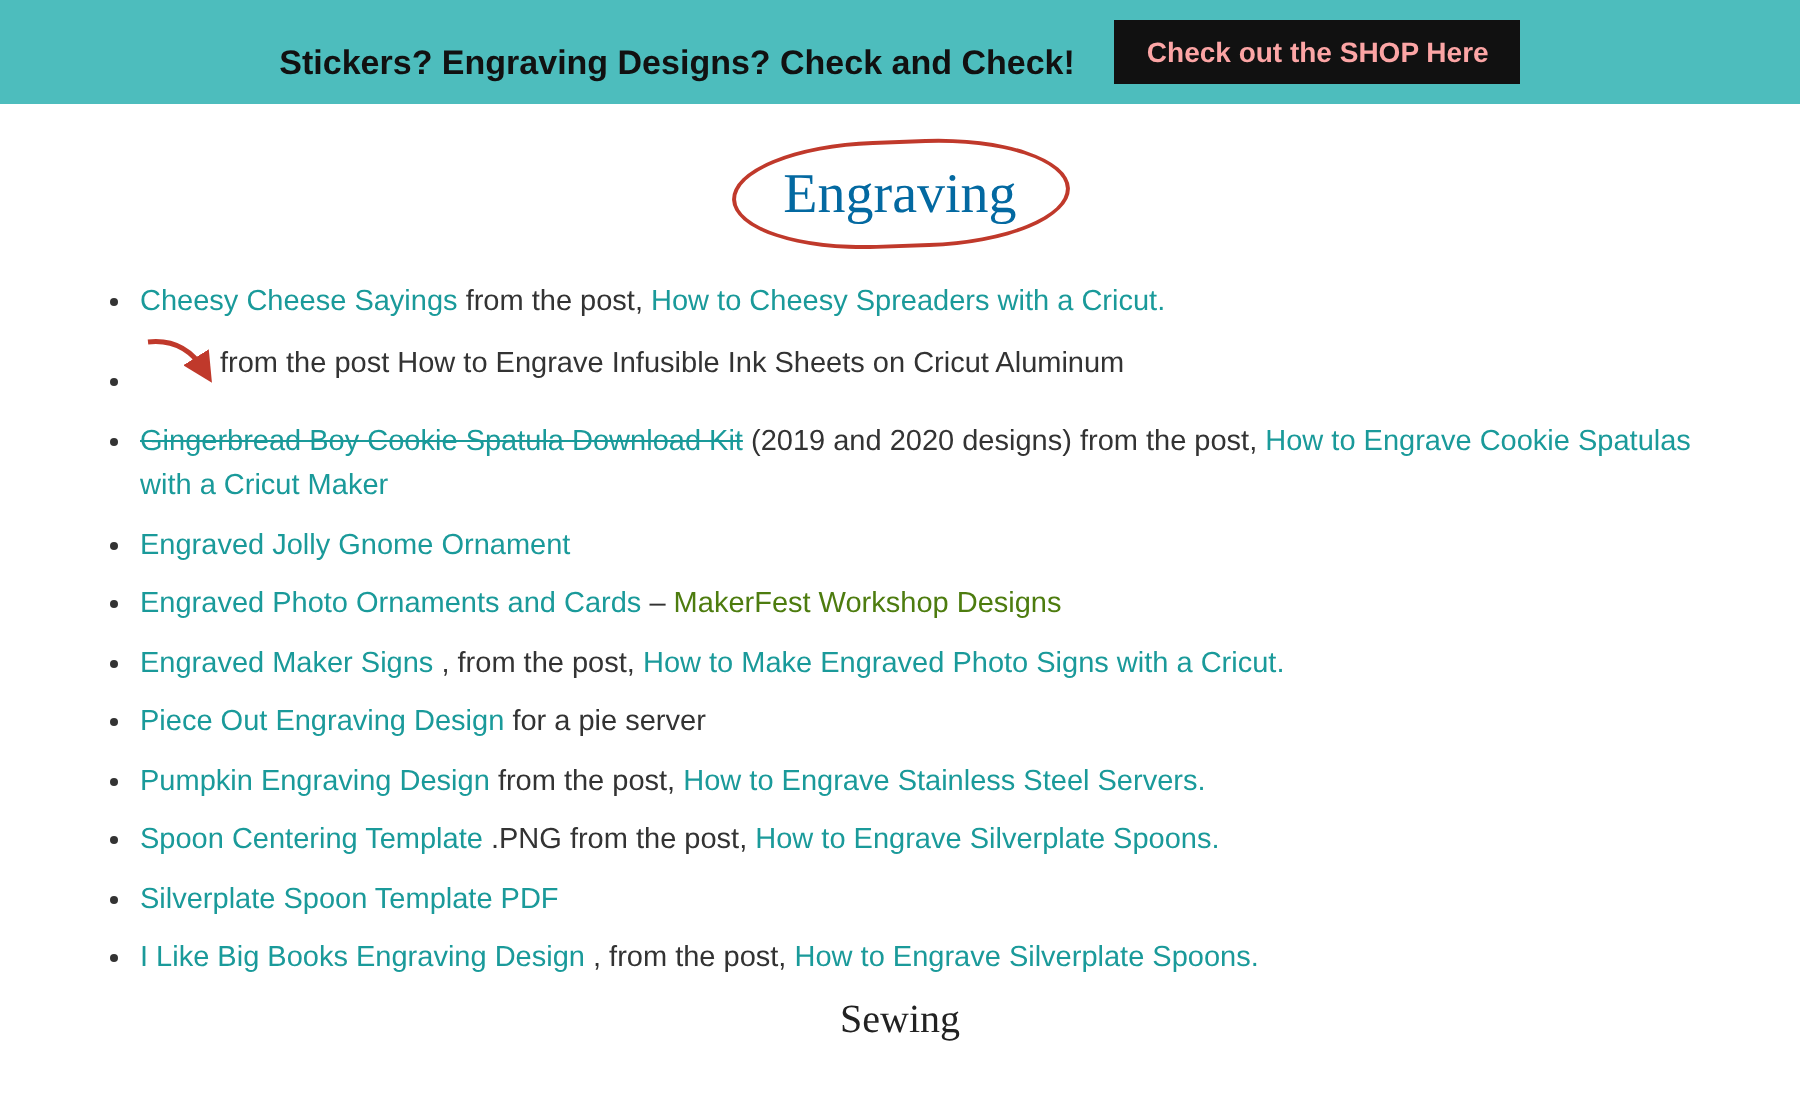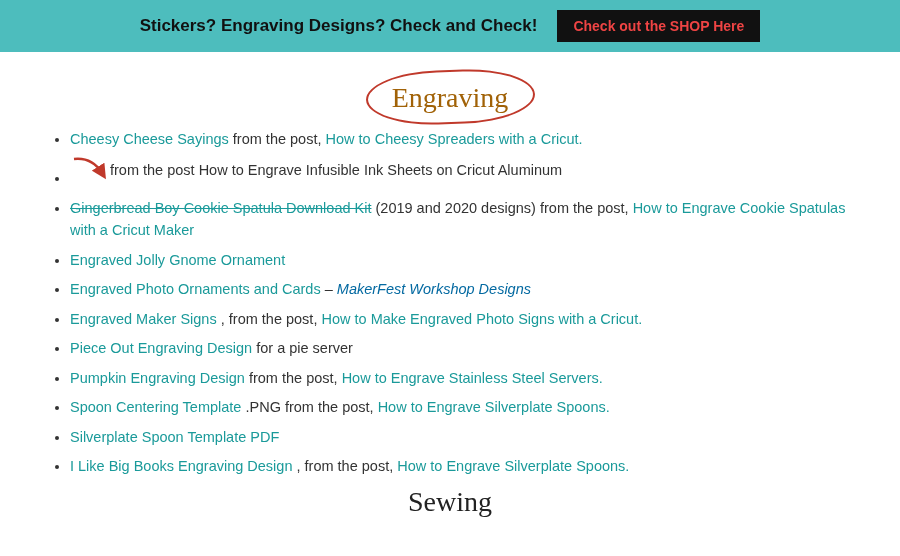--- a/index.html
+++ b/index.html
@@ -10,57 +10,57 @@
       color: #333;
       width: 900px;
       min-height: 556px;
       overflow: hidden;
     }
 
     
     #header-banner {
       background-color: #4dbdbd;
       display: flex;
-      align-items: center;
+      align-items: flex-end;
       justify-content: center;
       padding: 10px 20px;
       gap: 20px;
       height: 52px;
     }
     #header-tagline {
       font-weight: bold;
       font-size: 17px;
       color: #111;
       font-family: Arial, sans-serif;
     }
     #shop-button {
       background: #111;
-      color: #ef4444;
+      color: #fca5a5;
       font-weight: bold;
       font-size: 14px;
       padding: 8px 16px;
       border: none;
       cursor: pointer;
       font-family: Arial, sans-serif;
       white-space: nowrap;
     }
 
     
     #main-content {
       padding: 10px 40px 20px 40px;
     }
 
     
     .section-heading {
       text-align: center;
       font-size: 28px;
       font-family: Georgia, serif;
       font-weight: normal;
-      margin: 10px 0 2px 0;
-      color: #a16207;
+      margin: 10px 0 14px 0;
+      color: #0369a1;
       position: relative;
       display: inline-block;
     }
     .section-heading-wrap {
       text-align: center;
       margin: 8px 0 10px 0;
     }
 
     
     ul.content-list {
@@ -72,27 +72,26 @@
       margin-bottom: 7px;
       line-height: 1.55;
       font-family: Arial, sans-serif;
       font-size: 14.5px;
     }
     a.teal-link {
       color: #1a9a9a;
       text-decoration: none;
     }
     a.red-link {
-      color: #0369a1;
+      color: #4d7c0f;
       text-decoration: none;
-      font-style: italic;
     }
 
     .sewing-heading {
-      font-size: 28px;
+      font-size: 20px;
       font-family: Georgia, serif;
       font-weight: normal;
       margin-top: 6px;
       color: #222;
     }
 
     
     .oval-label {
       display: inline-block;
       position: relative;

